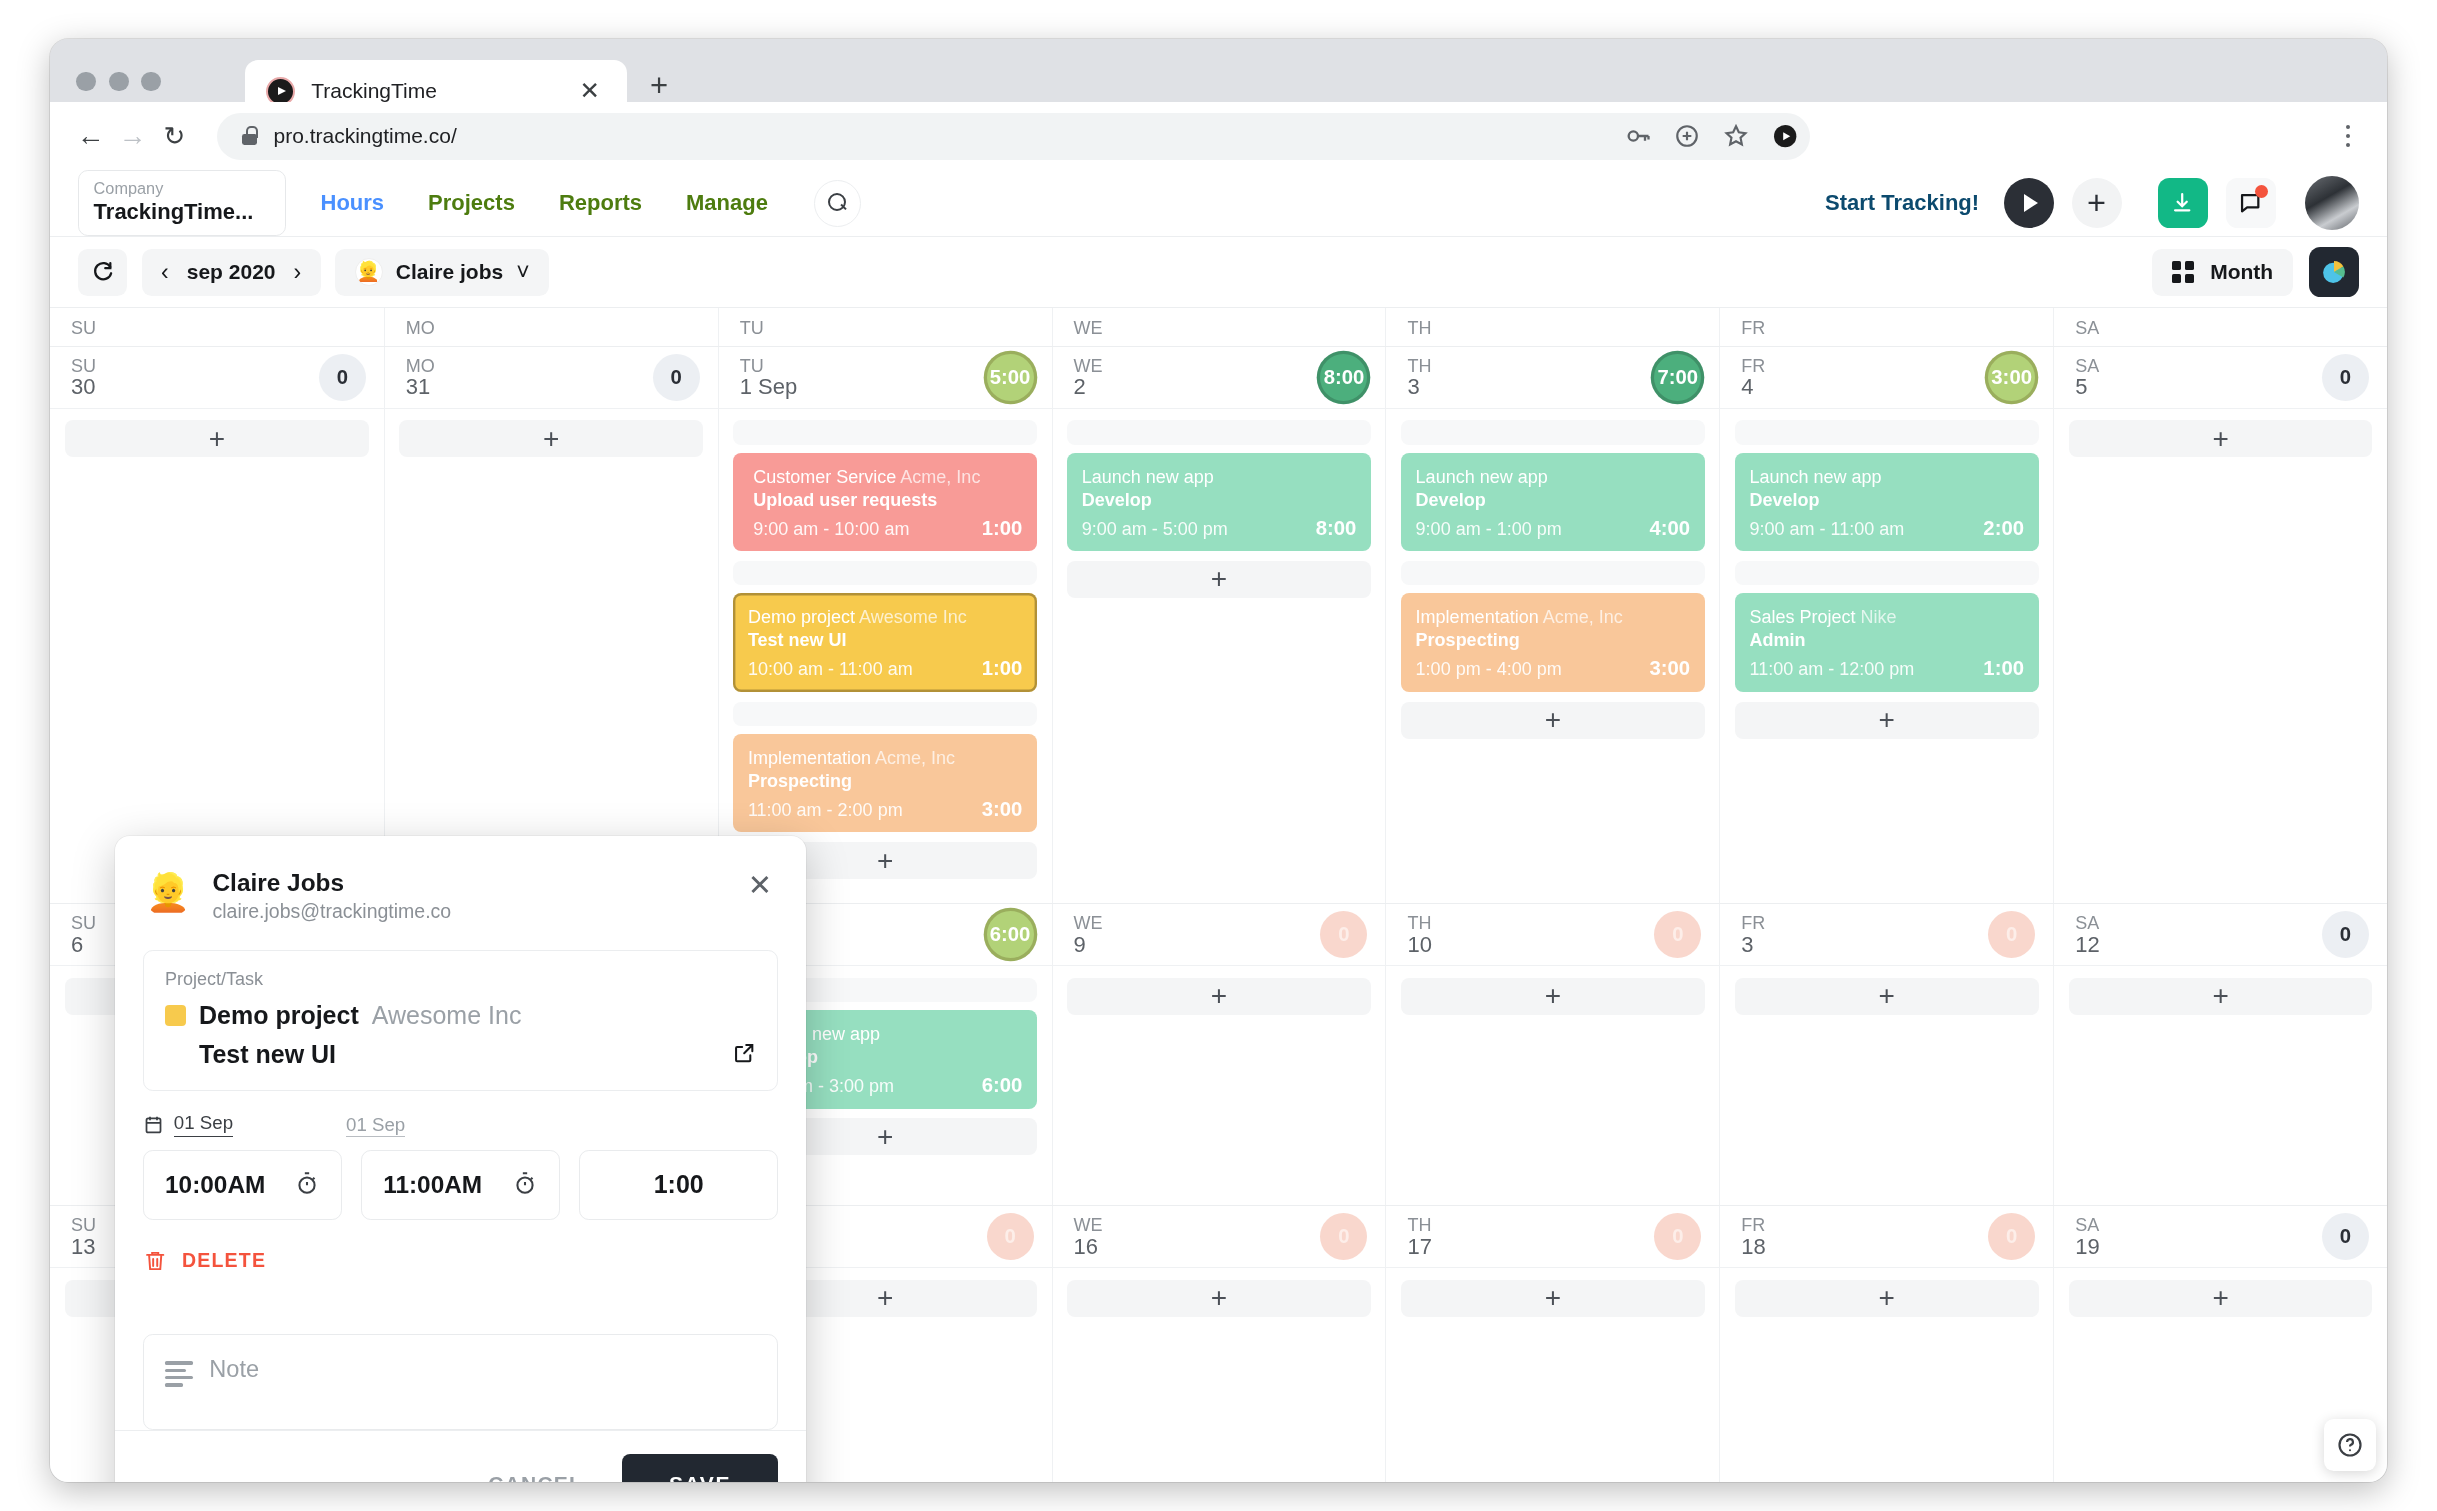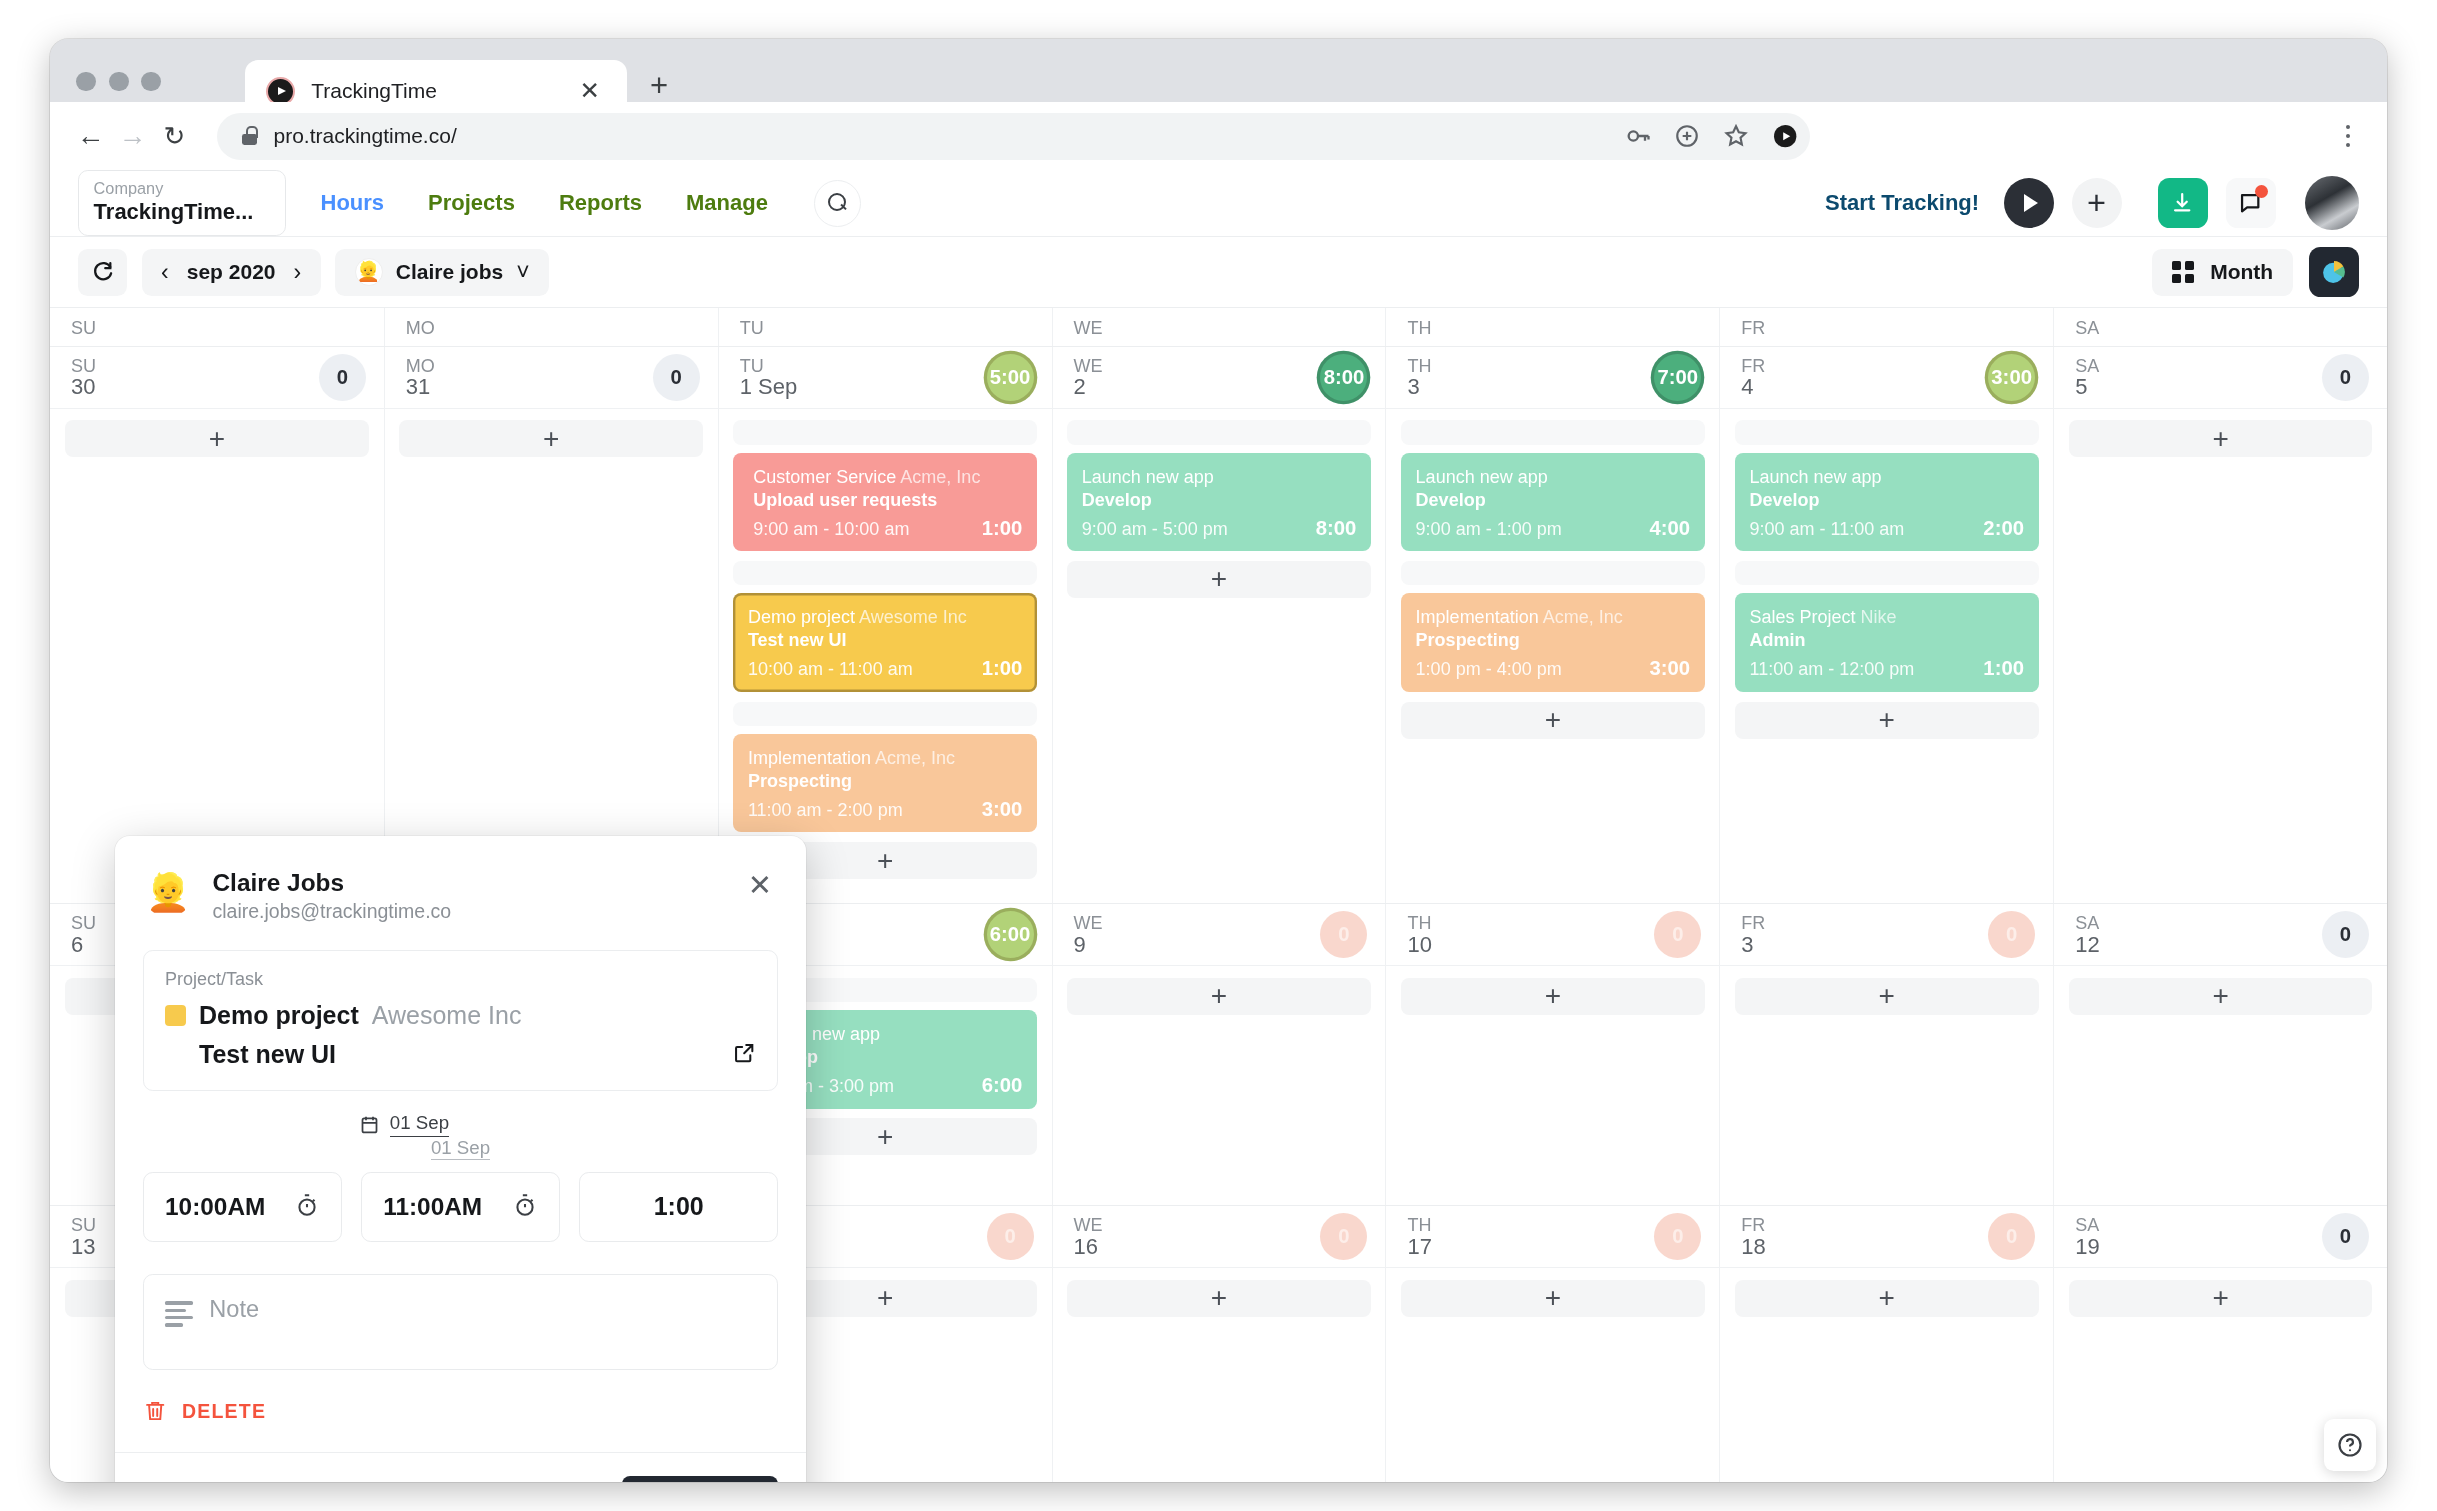--- a/index.html
+++ b/index.html
@@ -340,21 +340,21 @@
   }
   #project-label { font-size: 18px; color: #8b9096; margin-bottom: 11.4px; }
   #project-line { display:flex; align-items:center; gap: 13px; }
   #project-swatch { width: 21px; height: 21px; border-radius: 4.1px; background:#f7ca4d; flex:0 0 21px; }
   #project-name { font-size: 25px; font-weight: bold; color:#16181b; }
   #project-client { font-size: 25px; color:#9aa0a6; }
   #task-line { display:flex; align-items:center; margin-top: 9.8px; padding-left: 34px; }
   #task-name { font-size: 25px; font-weight: bold; color:#16181b; }
   #open-ext { margin-left:auto; }
 
-  #date-row { display:flex; align-items:center; padding: 21px 28px 0 28px; gap: 0; flex-direction: column; }
+  #date-row { display:flex; align-items:center; padding: 21px 28px 0 28px; gap: 0; }
   #date-from { display:flex; align-items:center; gap: 9.8px; width: 203px; }
   .date-txt { font-size: 18.7px; color:#3b3f44; border-bottom: 1.6px solid #3b3f44; padding-bottom: 1.6px; }
   .date-txt.muted { color:#9aa0a6; border-bottom-color:#b9bdc2; }
 
   #time-row { display:flex; gap: 19.5px; padding: 13px 28px 0 28px; }
   .time-field {
     flex: 1; height: 70px; border: 0.8px solid #e9ebed; border-radius: 9.8px;
     display:flex; align-items:center; padding: 0 21px;
   }
   .time-field .tval { font-size: 24.4px; font-weight: bold; color:#16181b; }
@@ -944,37 +944,37 @@
               <circle cx="12" cy="14" r="7"></circle>
                 <path d="M12 14v-3M10 3h4M17.5 8.5l1.4-1.4"></path>
             </svg>
           </span>
         </div>
         <div class="time-field" id="duration-field">
           <span class="tval">1:00</span>
         </div>
       </div>
 
+      <div id="delete-row">
+        <svg width="24.4" height="26" viewBox="0 0 24 24" fill="none" stroke="#f4533d" stroke-width="1.9" stroke-linecap="round">
+          <path d="M4 6h16M9 6V4h6v2M6 6l1 14h10l1-14M10 10v7M14 10v7"></path>
+        </svg>
+        <span id="delete-label">DELETE</span>
+      </div>
+
       <div id="note-box">
         <span id="note-lines">
             <i></i>
             <i></i>
             <i></i>
             <i></i>
           </span>
         <span id="note-placeholder">Note</span>
       </div>
 
-      <div id="delete-row">
-        <svg width="24.4" height="26" viewBox="0 0 24 24" fill="none" stroke="#f4533d" stroke-width="1.9" stroke-linecap="round">
-          <path d="M4 6h16M9 6V4h6v2M6 6l1 14h10l1-14M10 10v7M14 10v7"></path>
-        </svg>
-        <span id="delete-label">DELETE</span>
-      </div>
-
       <div id="modal-footer">
         <div id="cancel-btn">CANCEL</div>
         <div id="save-btn">SAVE</div>
       </div>
     </div>
 
     <div id="help-btn">
       <svg width="28" height="28" viewBox="0 0 24 24" fill="none" stroke="#3b3f44" stroke-width="1.9">
         <circle cx="12" cy="12" r="9"></circle>
           <path d="M9.5 9.5a2.5 2.5 0 1 1 3.2 2.4c-.6.2-.7.7-.7 1.3"></path>

